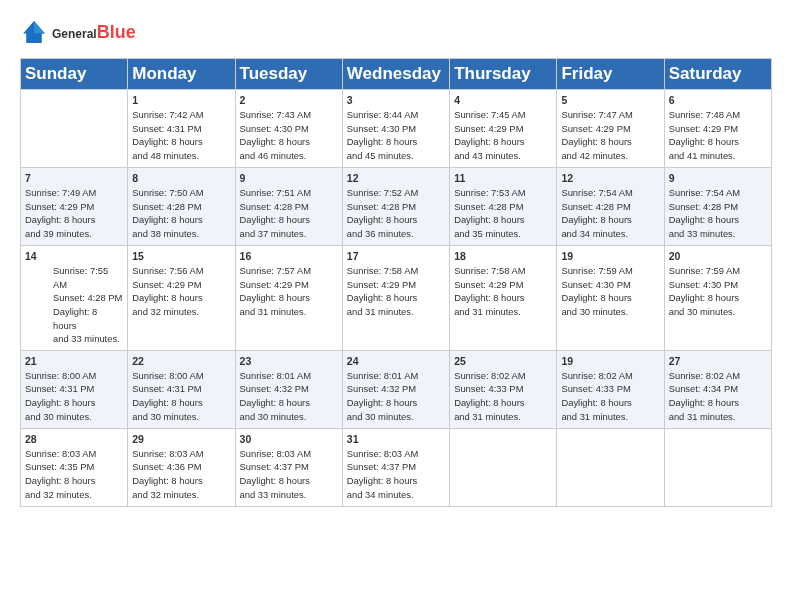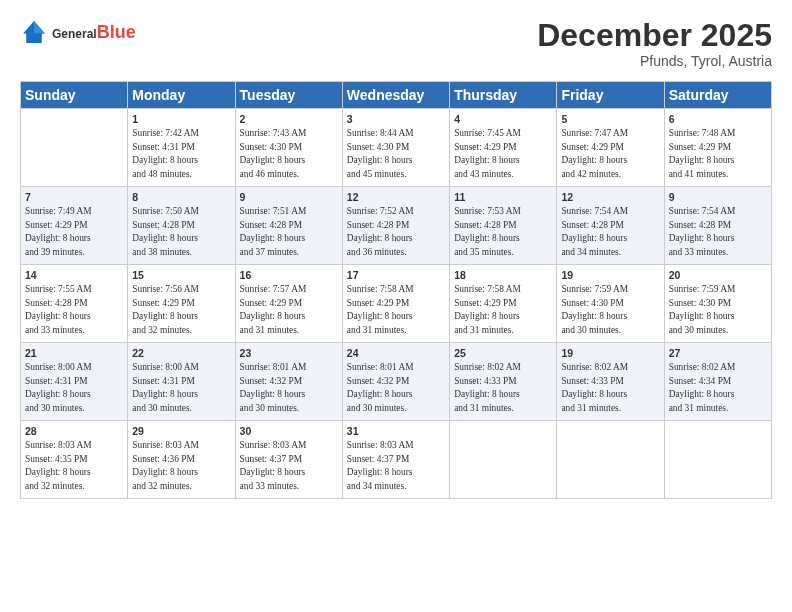--- a/index.html
+++ b/index.html
@@ -54,21 +54,21 @@
       color: #555;
     }
     table {
       width: 100%;
       border-collapse: collapse;
       table-layout: fixed;
     }
     thead tr th {
       background-color: #2e6db4;
       color: #fff;
-      font-size: 14px;
+      font-size: 17px;
       font-weight: bold;
       padding: 5px 4px;
       text-align: left;
       border: 1px solid #ccc;
     }
     tbody tr td {
       vertical-align: top;
       border: 1px solid #ccc;
       padding: 4px 4px;
       font-size: 9.5px;
@@ -84,44 +84,39 @@
     .day-num {
       font-weight: bold;
       font-size: 10.5px;
       display: block;
       margin-bottom: 2px;
     }
     .day-info {
       line-height: 1.45;
       font-size: 9.4px;
       color: #333;
-      font-family: Liberation Serif, serif;
     }
     .empty-cell {
       background: #fff !important;
     }
   </style>
 </head>
 <body>
 
 <div class="page">
   <div class="header">
     <div class="logo">
       <svg class="logo-icon" viewBox="0 0 36 36">
         <polygon points="18,4 32,20 28,20 28,32 8,32 8,20 4,20" fill="#1a6fc4"></polygon>
         <polygon points="18,4 32,20 18,20" fill="#2e8fd4"></polygon>
       </svg>
       <div>
         <span class="logo-text-general">General</span><span class="logo-text-blue">Blue</span>
       </div>
     </div>
-    <div class="title-block">
-      <div class="month-title">December 2025</div>
-      <div class="subtitle">Pfunds, Tyrol, Austria</div>
-    </div>
   </div>
 
   <table>
     <thead>
       <tr id="thead-row">
       <th>Sunday</th>
           <th>Monday</th>
           <th>Tuesday</th>
           <th>Wednesday</th>
           <th>Thursday</th>
@@ -222,21 +217,21 @@
             <span class="day-num">9</span>
             <div class="day-info" style="white-space: pre-line;">Sunrise: 7:54 AM
 Sunset: 4:28 PM
 Daylight: 8 hours
 and 33 minutes.</div>
           </td>
         </tr>
         <tr>
           <td>
             <span class="day-num">14</span>
-            <div class="day-info" style="white-space: pre-line;">Sunrise: 7:55 AM
+            <div class="day-info" style="white-space: pre-line; margin-left: 28px;">Sunrise: 7:55 AM
 Sunset: 4:28 PM
 Daylight: 8 hours
 and 33 minutes.</div>
           </td>
           <td>
             <span class="day-num">15</span>
             <div class="day-info" style="white-space: pre-line;">Sunrise: 7:56 AM
 Sunset: 4:29 PM
 Daylight: 8 hours
 and 32 minutes.</div>

